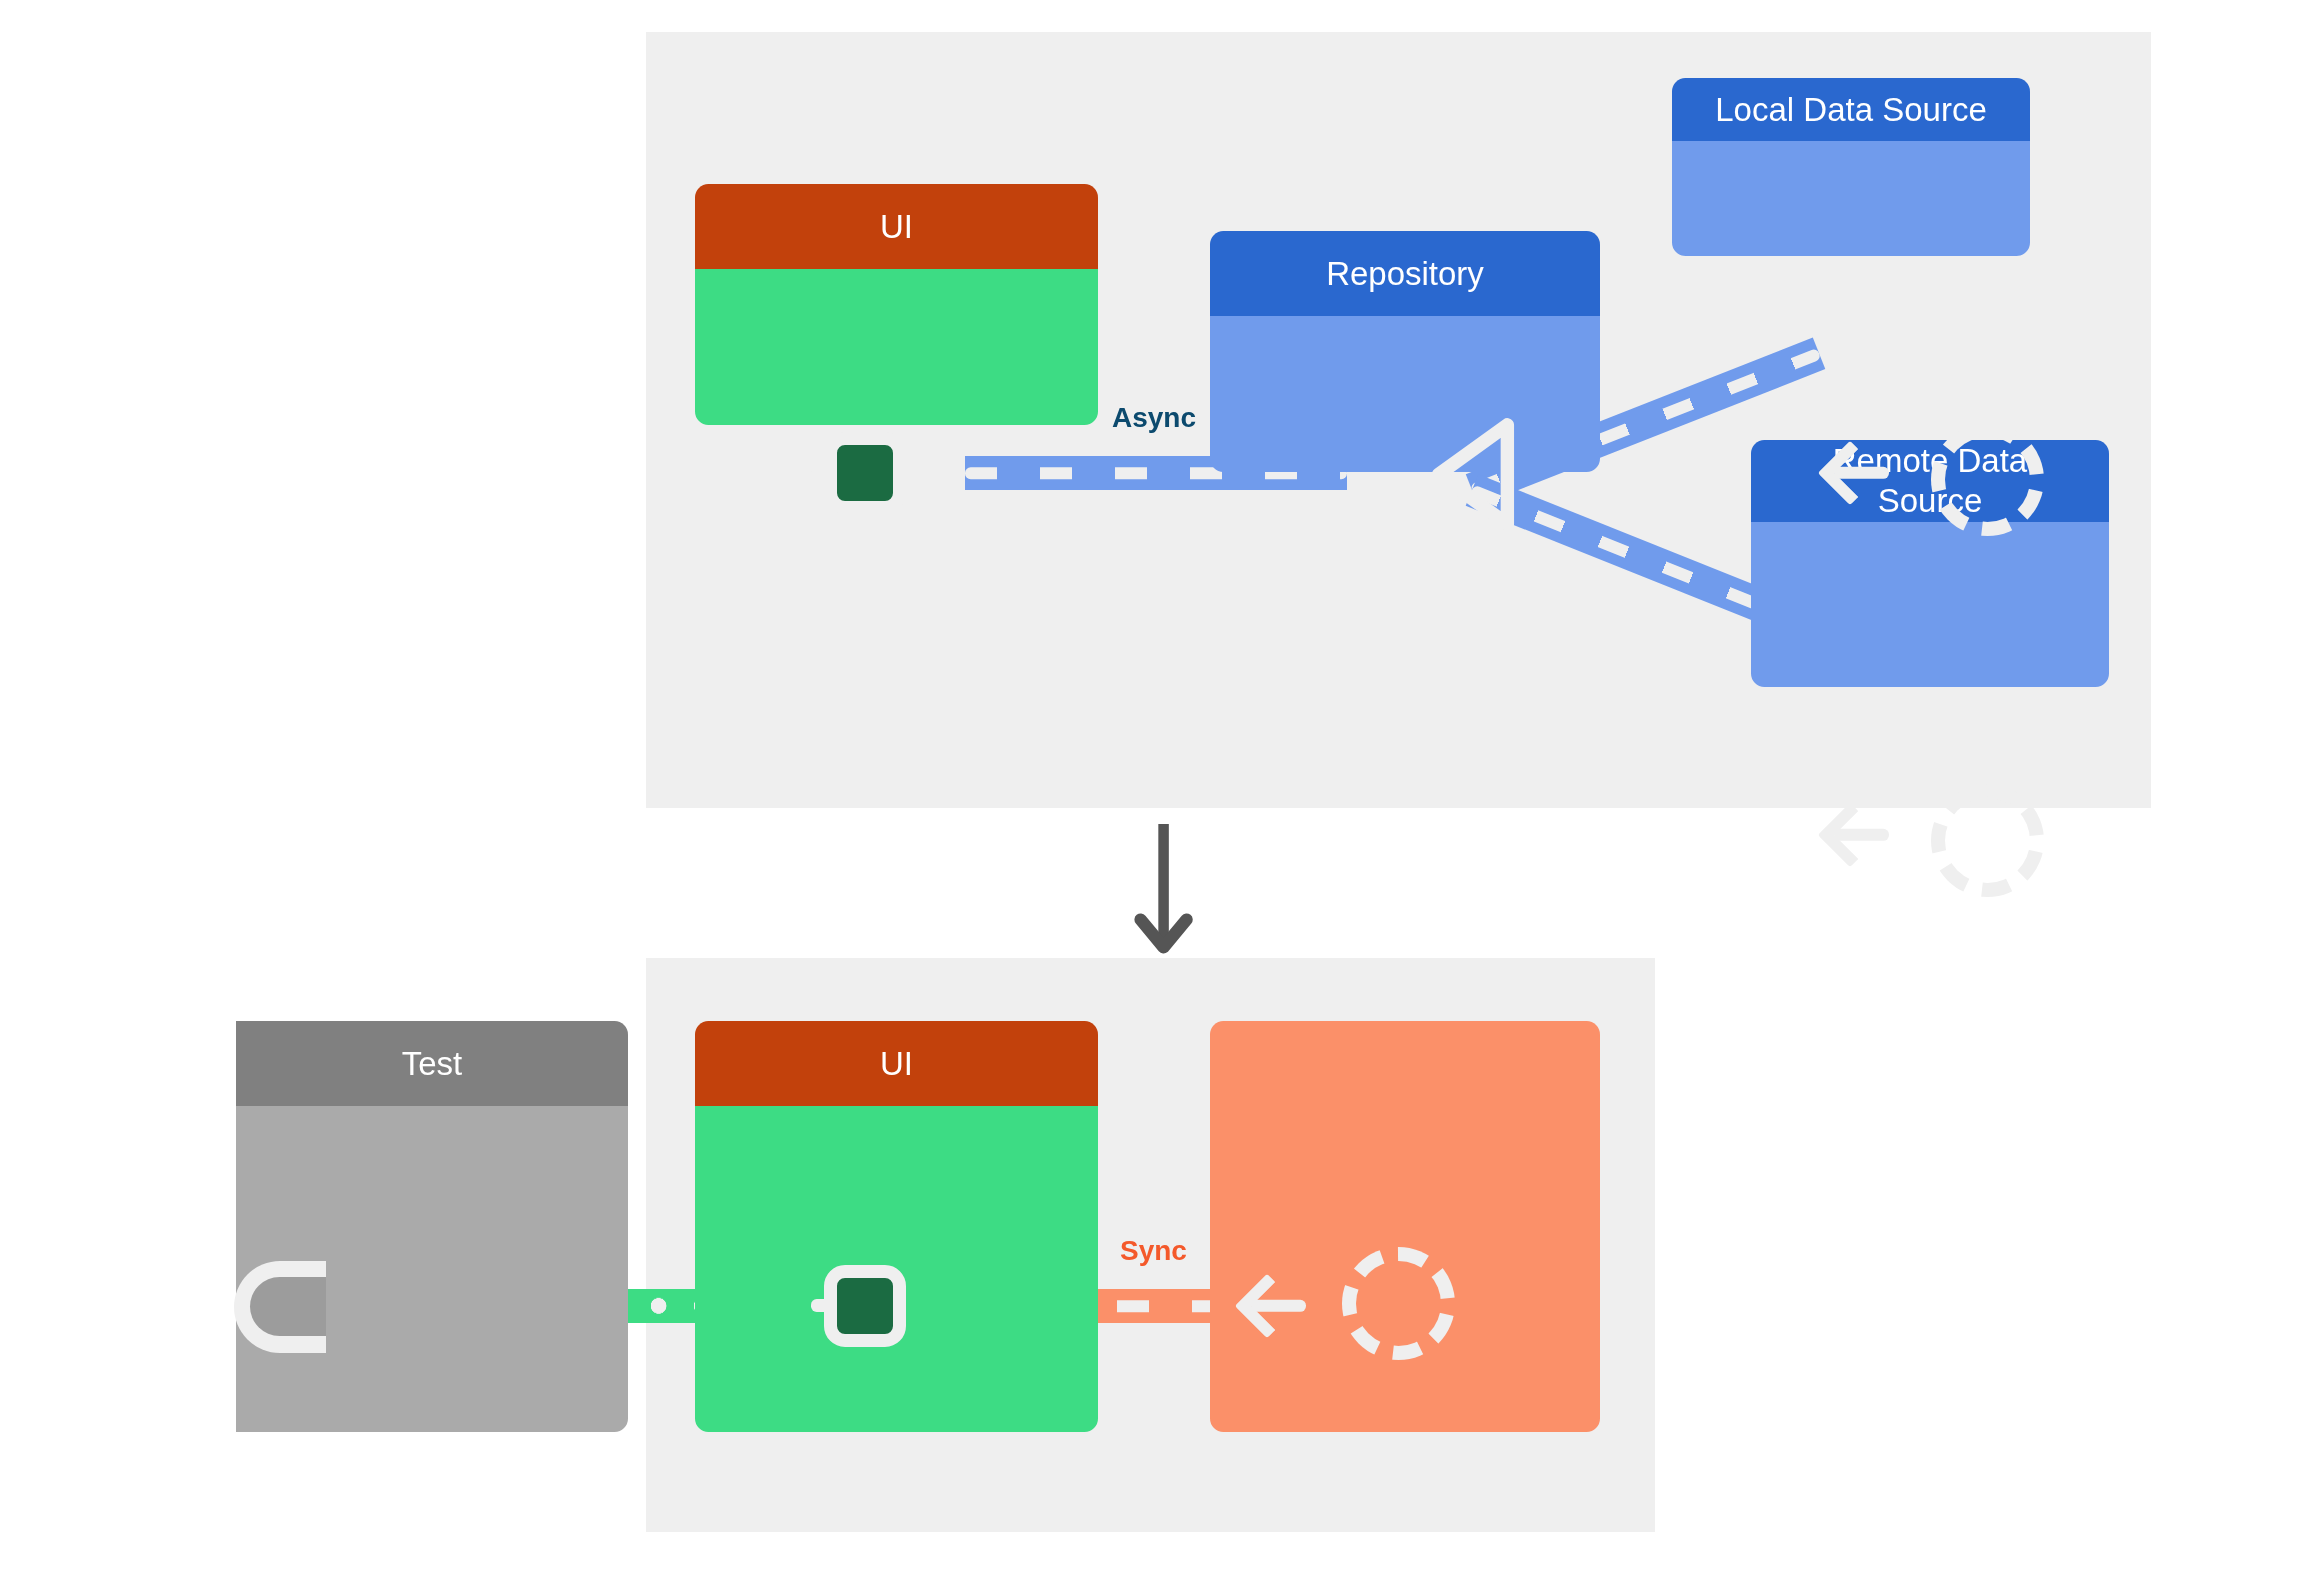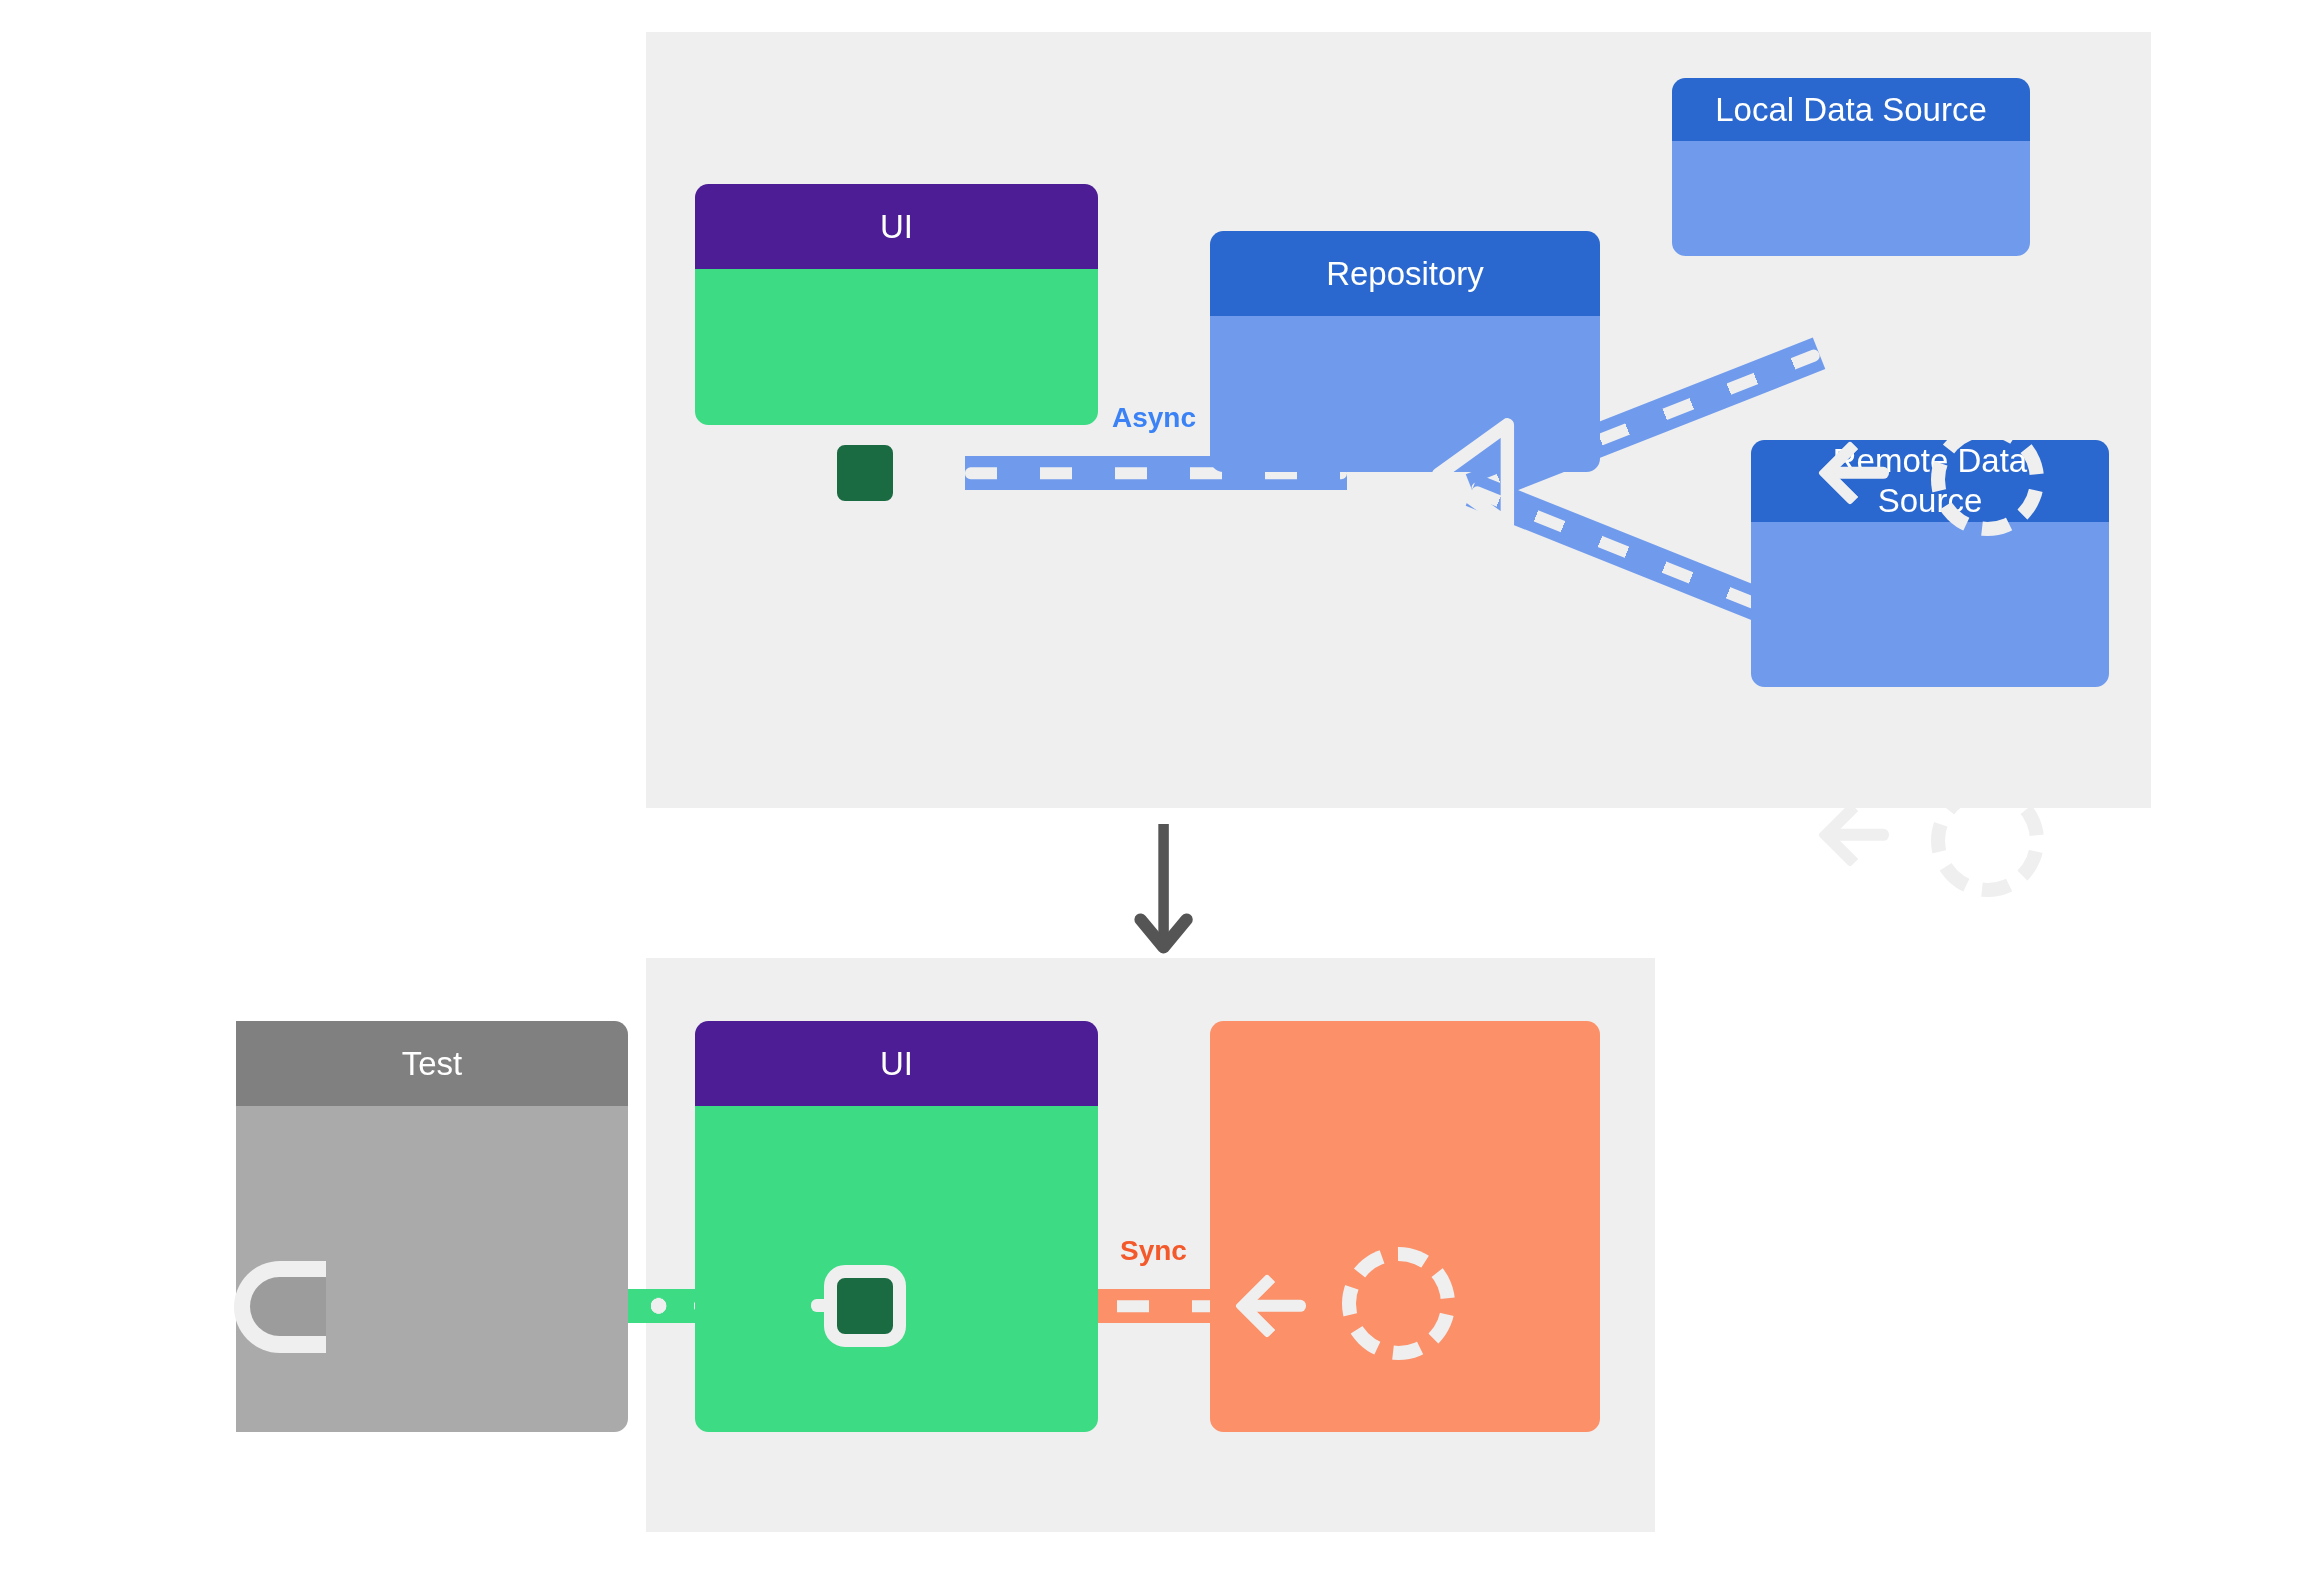--- a/index.html
+++ b/index.html
@@ -59,21 +59,21 @@
   #card-ui-top        { left: 695px;  top: 184px;  width: 403px; height: 241px; }
   #card-repository    { left: 1210px; top: 184px;  width: 390px; height: 241px; margin-top: 47px; }
   #card-local-ds      { left: 1672px; top: 78px;   width: 358px; height: 178px; }
   #card-remote-ds     { left: 1751px; top: 440px;  width: 358px; height: 247px; }
 
   #card-test          { left: 192px;  top: 1021px; width: 392px; height: 411px; padding-left: 44px; }
   #card-ui-bottom     { left: 695px;  top: 1021px; width: 403px; height: 411px; }
   #card-fake-repo     { left: 1210px; top: 1021px; width: 390px; height: 411px; }
 
   #card-ui-top .card-header,
-  #card-ui-bottom .card-header   { background: #4c1d95; height: 85px; }
+  #card-ui-bottom .card-header   { background: #c2410c; height: 85px; }
   #card-ui-top .card-body,
   #card-ui-bottom .card-body     { background: #3ddc84; }
 
   #card-repository .card-header  { background: #2a68cf; height: 85px; }
   #card-repository .card-body    { background: #709bec; }
 
   #card-local-ds .card-header    { background: #2a68cf; height: 63px; }
   #card-local-ds .card-body      { background: #709bec; }
 
   #card-remote-ds .card-header   { background: #2a68cf; height: 82px; flex-direction: column; }
@@ -232,21 +232,21 @@
     border-radius: 30px 0 0 30px;
   }
 
   
   .conn-label {
     position: absolute;
     font-size: 28px;
     font-weight: bold;
     white-space: nowrap;
   }
-  #label-async { left: 1112px; top: 402px; color: #3b82f6; }
+  #label-async { left: 1112px; top: 402px; color: #0c4a6e; }
   #label-sync  { left: 1120px; top: 1235px; color: #f4592b; }
 
   
   #flow-arrow {
     position: absolute;
     left: 1133px;
     top: 820px;
     width: 86px;
     height: 140px;
   }

